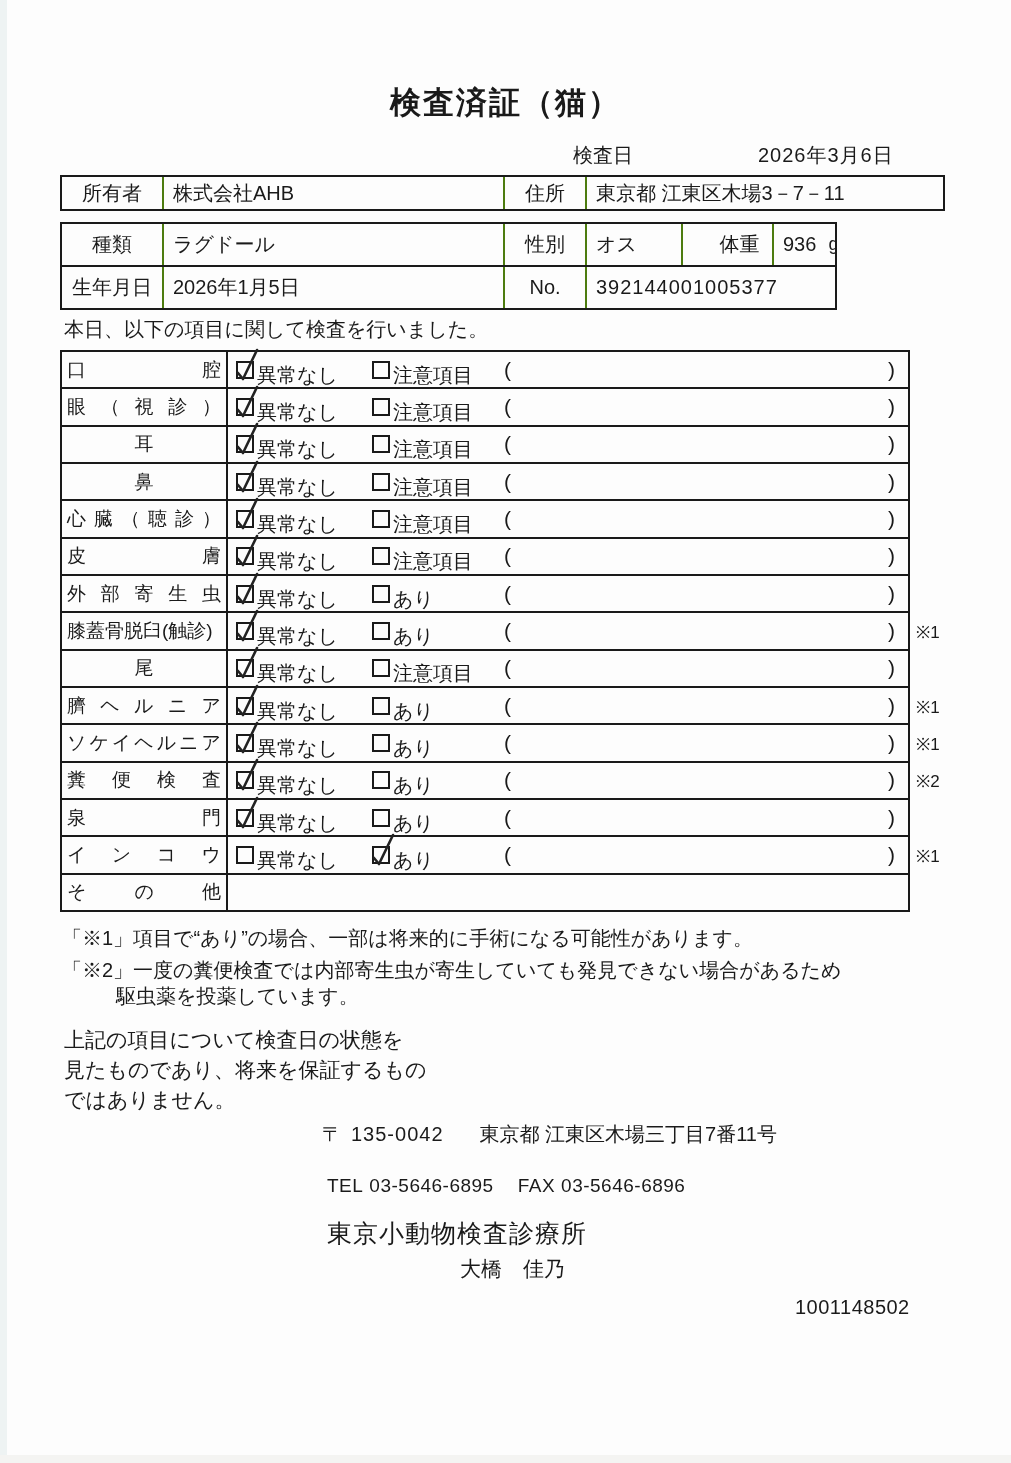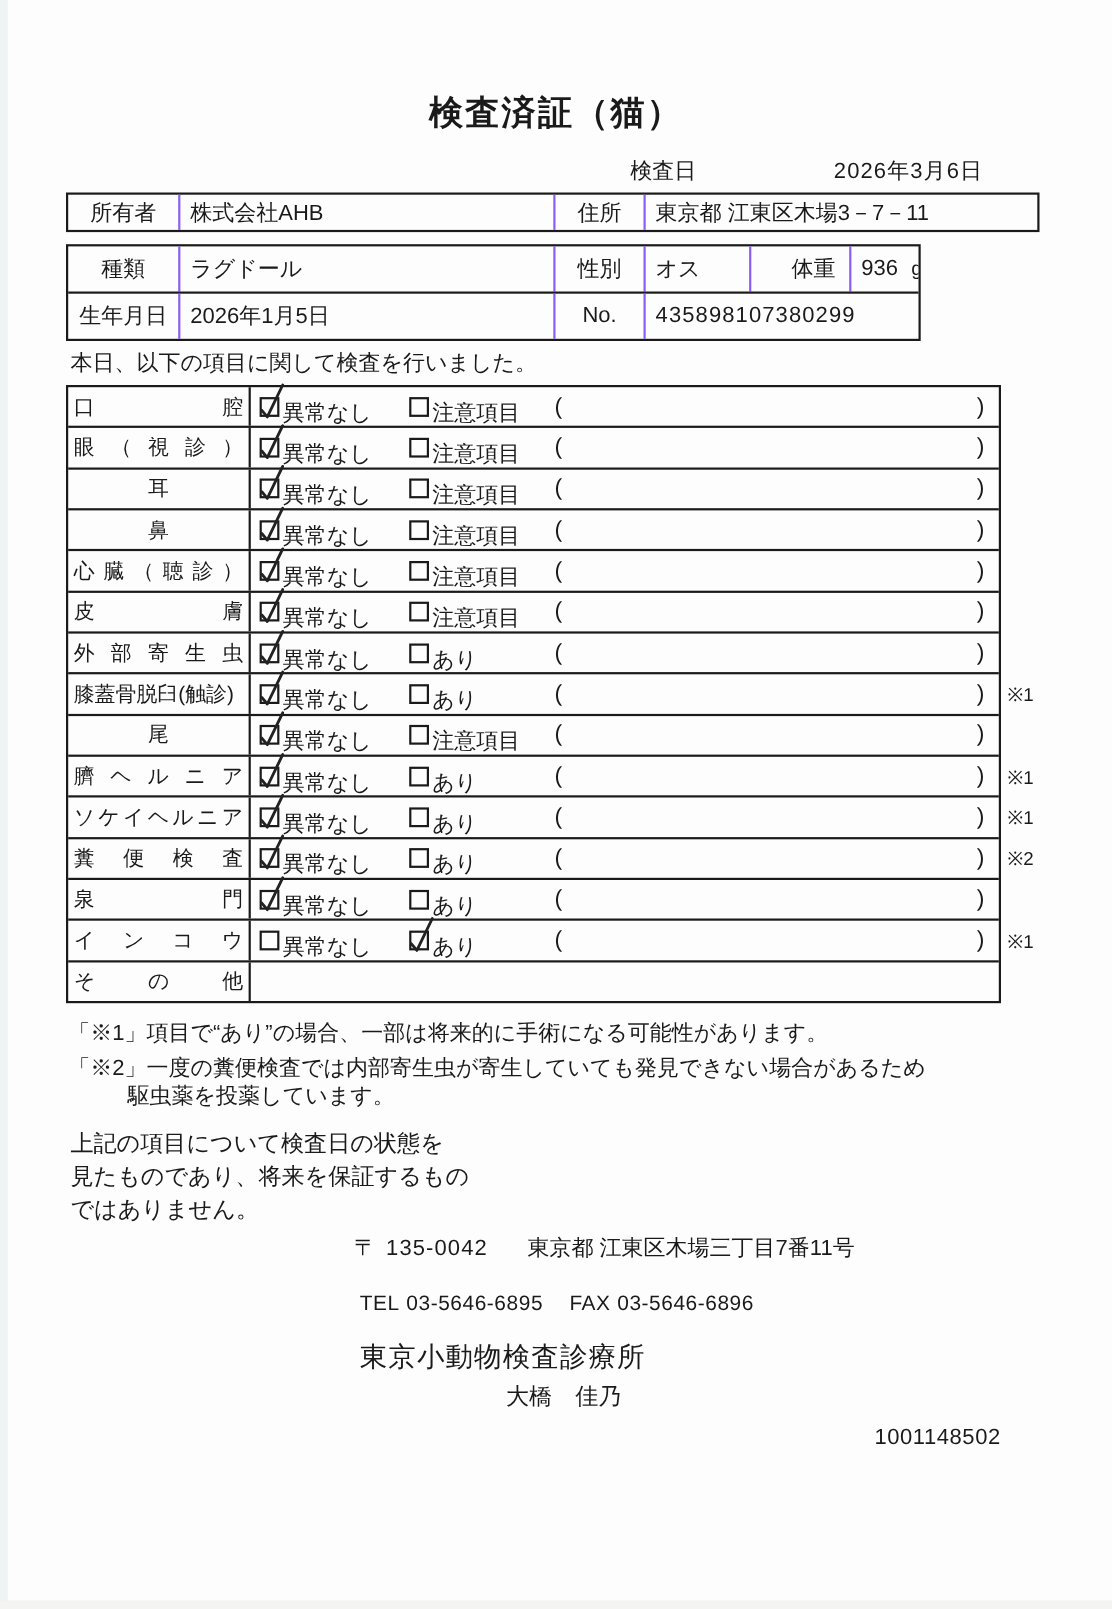--- a/index.html
+++ b/index.html
@@ -16,21 +16,21 @@
 
   .tbl{position:absolute;left:60px;border:2px solid #1a1a1a;box-sizing:border-box;
        display:flex;flex-direction:column;}
   .owner-tbl{top:175px;width:885px;height:36px;}
   .pet-tbl{top:222px;width:777px;height:88px;}
   .trow{display:flex;flex:1;min-height:0;}
   .pet-tbl .trow + .trow{border-top:2px solid #1a1a1a;justify-content:flex-end;}
   .tcell{display:flex;align-items:center;box-sizing:border-box;padding:0 9px;
          font-size:20px;white-space:nowrap;overflow:hidden;}
   .tcell.lbl{justify-content:center;padding:0 4px;}
-  .tcell.bR{border-right:2px solid #8b5cf6;}
+  .tcell.bR{border-right:2px solid #4d7c0f;}
   .w1{width:102px;flex:none;} .w2{width:341px;flex:none;} .w3{width:82px;flex:none;}
   .w4{width:96px;flex:none;} .w5{width:67px;flex:none;margin-left:24px;} .wrest{flex:1;}
   .wt-val{justify-content:space-between;padding-right:22px;}
   .wt-val .unit{margin-left:12px;font-size:18px;}
   .no-val{letter-spacing:1px;}
 
   .intro{position:absolute;left:64px;top:316px;font-size:20px;}
 
   .cl-table{position:absolute;left:60px;top:350px;width:850px;height:562px;
             border:2px solid #1a1a1a;box-sizing:border-box;display:flex;flex-direction:column;}
@@ -100,21 +100,21 @@
       <div class="tcell lbl bR w5">体重</div>
       <div class="tcell wrest wt-val">
         <span>936</span>
         <span class="unit">g</span>
       </div>
     </div>
     <div class="trow">
       <div class="tcell lbl bR w1">生年月日</div>
       <div class="tcell w2 bR">2026年1月5日</div>
       <div class="tcell lbl bR w3">No.</div>
-      <div class="tcell wrest no-val">435898107380299</div>
+      <div class="tcell wrest no-val">392144001005377</div>
     </div>
   </div>
 
   <div class="intro">本日、以下の項目に関して検査を行いました。</div>
 
   <div class="cl-table">
       <div class="cl-row">
       <div class="cl-label spread">
           <span>口</span>
           <span>腔</span>

